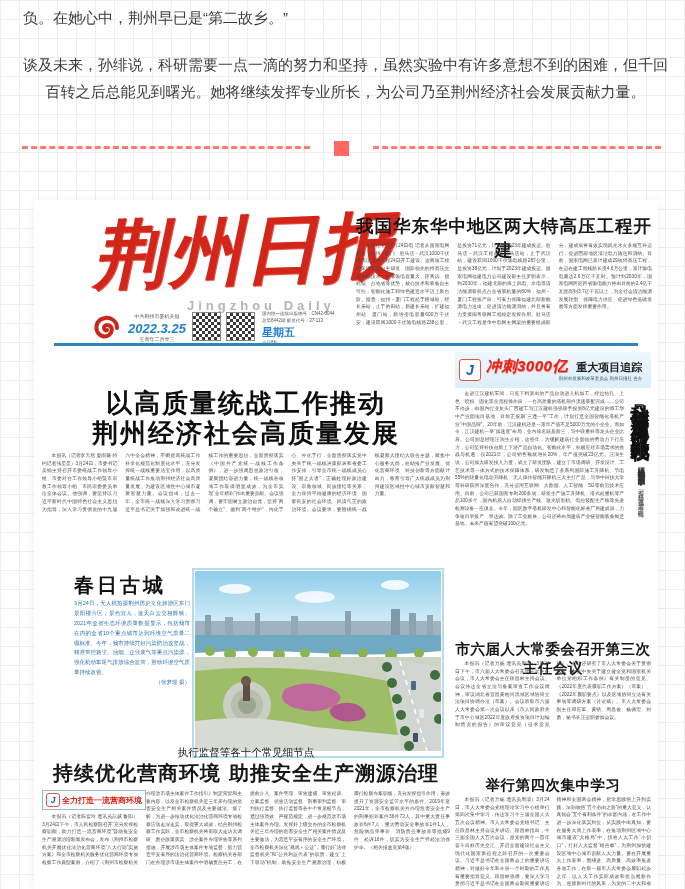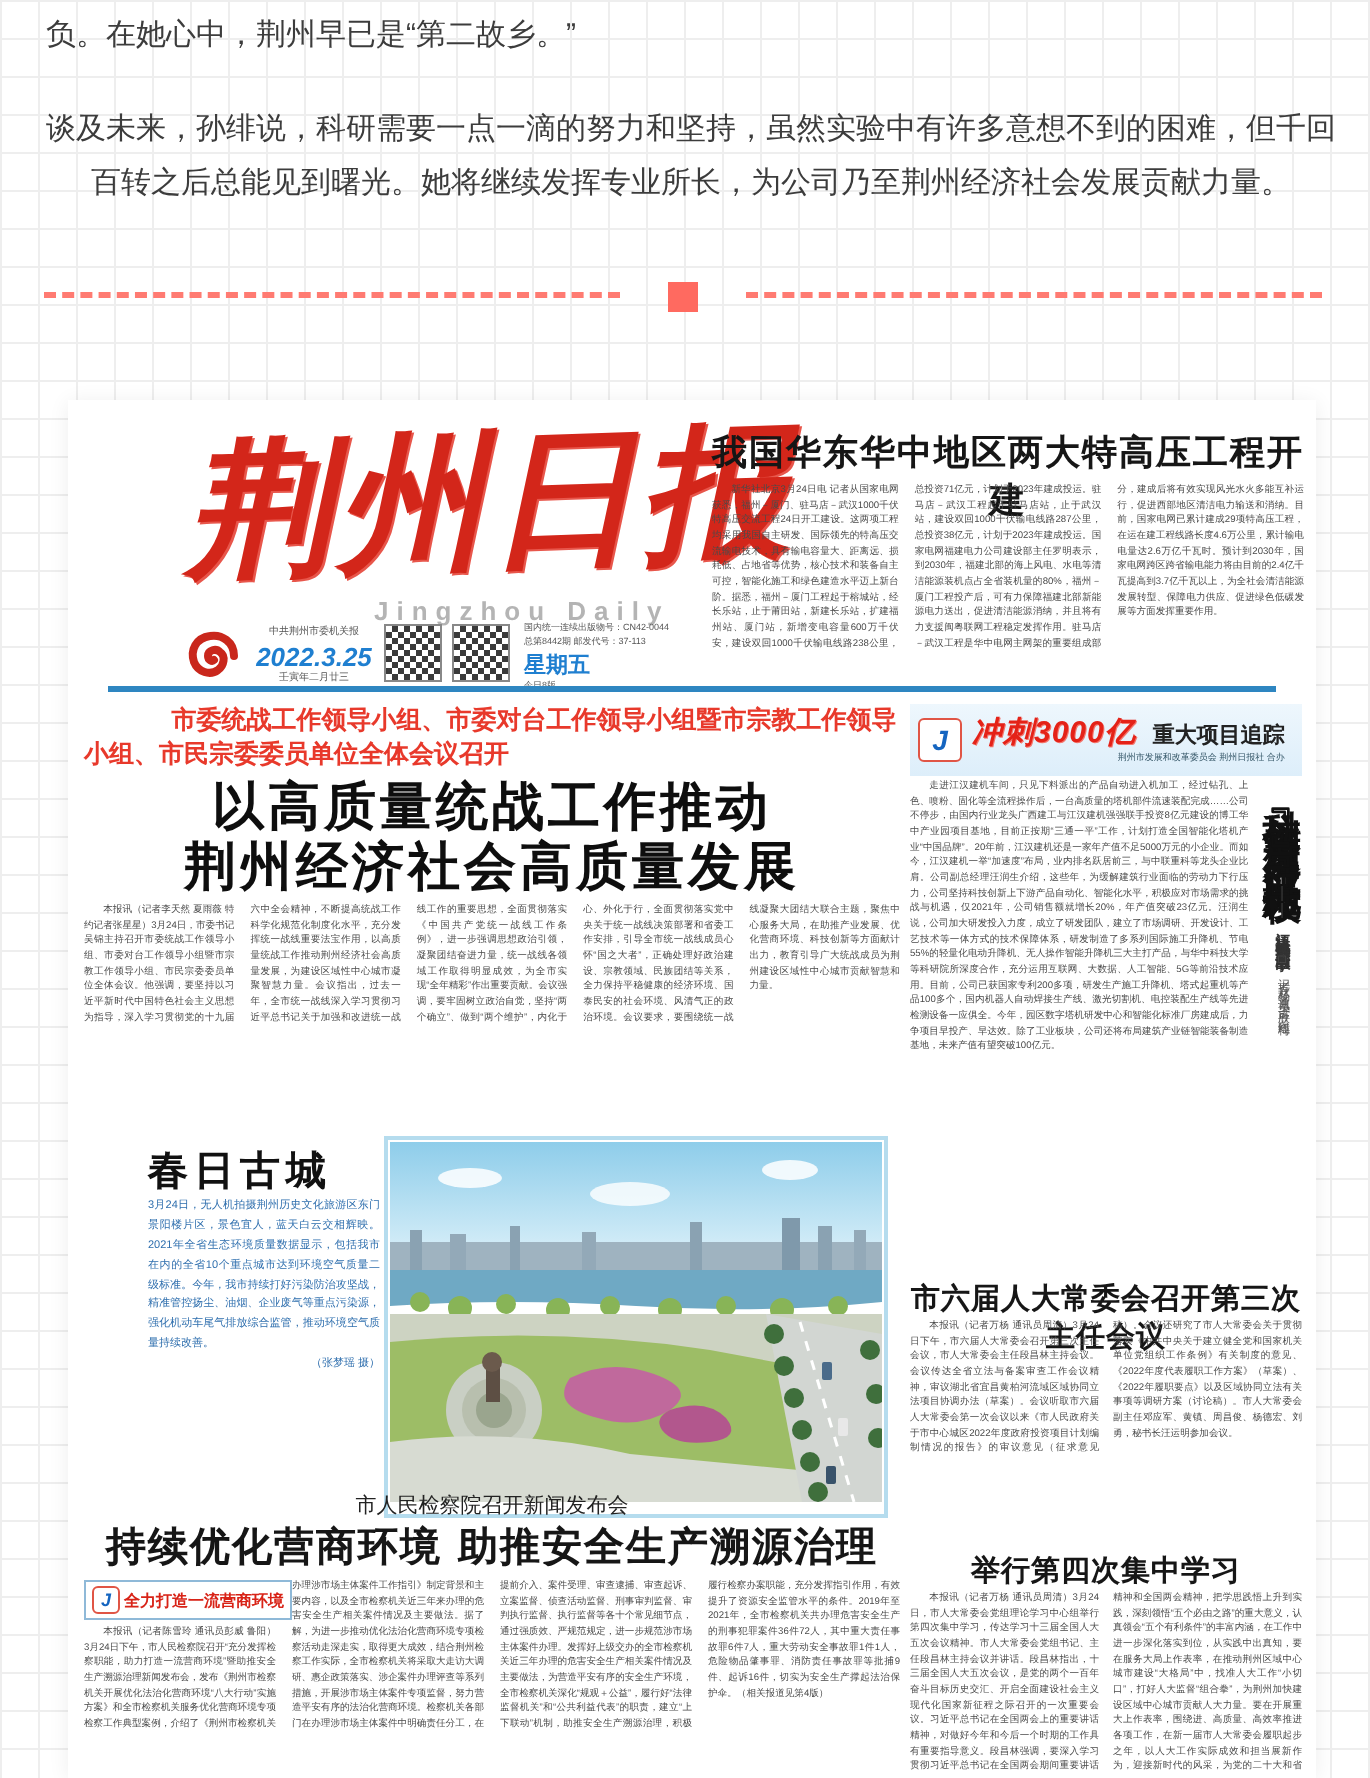--- a/index.html
+++ b/index.html
@@ -98,21 +98,20 @@
     <div class="tiny45">今日8版</div>
   </div>
 
   <div class="abs serif-head" style="left:322px;top:14px;width:296px;font-size:17.5px;letter-spacing:1px;text-align:center;">我国华东华中地区两大特高压工程开建</div>
   <div class="abs news-body col3" style="left:322px;top:42px;width:296px;height:98px;">
     <p>新华社北京3月24日电 记者从国家电网获悉，福州－厦门、驻马店－武汉1000千伏特高压交流工程24日开工建设。这两项工程均采用我国自主研发、国际领先的特高压交流输电技术，具有输电容量大、距离远、损耗低、占地省等优势，核心技术和装备自主可控，智能化施工和绿色建造水平迈上新台阶。据悉，福州－厦门工程起于榕城站，经长乐站，止于莆田站，新建长乐站，扩建福州站、厦门站，新增变电容量600万千伏安，建设双回1000千伏输电线路238公里，总投资71亿元，计划于2023年建成投运。驻马店－武汉工程起于驻马店站，止于武汉站，建设双回1000千伏输电线路287公里，总投资38亿元，计划于2023年建成投运。国家电网福建电力公司建设部主任罗明表示，到2030年，福建北部的海上风电、水电等清洁能源装机点占全省装机量的80%，福州－厦门工程投产后，可有力保障福建北部新能源电力送出，促进清洁能源消纳，并且将有力支援闽粤联网工程稳定发挥作用。驻马店－武汉工程是华中电网主网架的重要组成部分，建成后将有效实现风光水火多能互补运行，促进西部地区清洁电力输送和消纳。目前，国家电网已累计建成29项特高压工程，在运在建工程线路长度4.6万公里，累计输电电量达2.6万亿千瓦时。预计到2030年，国家电网跨区跨省输电能力将由目前的2.4亿千瓦提高到3.7亿千瓦以上，为全社会清洁能源发展转型、保障电力供应、促进绿色低碳发展等方面发挥重要作用。</p>
   </div>
 
   <div class="abs blue-rule" style="left:20px;top:143px;width:584px;"></div>
 
-  <div class="abs kicker-red" style="left:8px;top:152px;width:408px;">市委统战工作领导小组、市委对台工作领导小组暨市宗教工作领导小组、市民宗委委员单位全体会议召开</div>
   <div class="abs big-head" style="left:6px;top:188px;width:412px;">以高质量统战工作推动</div>
   <div class="abs big-head" style="left:6px;top:218px;width:412px;">荆州经济社会高质量发展</div>
   <div class="abs news-body col5" style="left:8px;top:252px;width:408px;height:108px;">
     <p>本报讯（记者李天然 夏雨薇 特约记者张星星）3月24日，市委书记吴锦主持召开市委统战工作领导小组、市委对台工作领导小组暨市宗教工作领导小组、市民宗委委员单位全体会议。他强调，要坚持以习近平新时代中国特色社会主义思想为指导，深入学习贯彻党的十九届六中全会精神，不断提高统战工作科学化规范化制度化水平，充分发挥统一战线重要法宝作用，以高质量统战工作推动荆州经济社会高质量发展，为建设区域性中心城市凝聚智慧力量。会议指出，过去一年，全市统一战线深入学习贯彻习近平总书记关于加强和改进统一战线工作的重要思想，全面贯彻落实《中国共产党统一战线工作条例》，进一步强调思想政治引领，凝聚团结奋进力量，统一战线各领域工作取得明显成效，为全市实现“全年精彩”作出重要贡献。会议强调，要牢固树立政治自觉，坚持“两个确立”、做到“两个维护”，内化于心、外化于行，全面贯彻落实党中央关于统一战线决策部署和省委工作安排，引导全市统一战线成员心怀“国之大者”，正确处理好政治建设、宗教领域、民族团结等关系，全力保持平稳健康的经济环境、国泰民安的社会环境、风清气正的政治环境。会议要求，要围绕统一战线凝聚大团结大联合主题，聚焦中心服务大局，在助推产业发展、优化营商环境、科技创新等方面献计出力，教育引导广大统战成员为荆州建设区域性中心城市贡献智慧和力量。</p>
   </div>
 
   <div class="abs" style="left:40px;top:372px;width:116px;">
     <div style="font-size:20px;font-weight:900;color:#111;letter-spacing:3px;">春日古城</div>
     <div class="caption-blue">3月24日，无人机拍摄荆州历史文化旅游区东门景阳楼片区，景色宜人，蓝天白云交相辉映。2021年全省生态环境质量数据显示，包括我市在内的全省10个重点城市达到环境空气质量二级标准。今年，我市持续打好污染防治攻坚战，精准管控扬尘、油烟、企业废气等重点污染源，强化机动车尾气排放综合监管，推动环境空气质量持续改善。</div>
     <div class="caption-blue" style="text-align:right;">（张梦瑶 摄）</div>
@@ -212,21 +211,21 @@
   <div class="abs serif-head mid-head" style="left:421px;top:440px;width:196px;">市六届人大常委会召开第三次主任会议</div>
   <div class="abs news-body col2" style="left:421px;top:460px;width:196px;height:92px;">
     <p>本报讯（记者万杨 通讯员周清）3月24日下午，市六届人大常委会召开第三次主任会议，市人大常委会主任段昌林主持会议。会议传达全省立法与备案审查工作会议精神，审议湖北省宜昌黄柏河流域区域协同立法项目协调办法（草案）。会议听取市六届人大常委会第一次会议以来《市人民政府关于市中心城区2022年度政府投资项目计划编制情况的报告》的审议意见（征求意见稿）。会议还研究了市人大常委会关于贯彻落实《中共中央关于建立健全党和国家机关单位党组织工作条例》有关制度的意见、《2022年度代表履职工作方案》（草案）、《2022年履职要点》以及区域协同立法有关事项等调研方案（讨论稿）。市人大常委会副主任邓应军、黄镇、周昌俊、杨德宏、刘勇，秘书长汪运明参加会议。</p>
   </div>
 
   <div class="abs serif-head mid-head" style="left:421px;top:576px;width:196px;">举行第四次集中学习</div>
   <div class="abs news-body col2" style="left:421px;top:596px;width:196px;height:93px;">
     <p>本报讯（记者万杨 通讯员周清）3月24日，市人大常委会党组理论学习中心组举行第四次集中学习，传达学习十三届全国人大五次会议精神。市人大常委会党组书记、主任段昌林主持会议并讲话。段昌林指出，十三届全国人大五次会议，是党的两个一百年奋斗目标历史交汇、开启全面建设社会主义现代化国家新征程之际召开的一次重要会议。习近平总书记在全国两会上的重要讲话精神，对做好今年和今后一个时期的工作具有重要指导意义。段昌林强调，要深入学习贯彻习近平总书记在全国两会期间重要讲话精神和全国两会精神，把学思践悟上升到实践，深刻领悟“五个必由之路”的重大意义，认真领会“五个有利条件”的丰富内涵，在工作中进一步深化落实到位，从实践中出真知，要在服务大局上作表率，在推动荆州区域中心城市建设“大格局”中，找准人大工作“小切口”，打好人大监督“组合拳”，为荆州加快建设区域中心城市贡献人大力量。要在开展重大上作表率，围绕进、高质量、高效率推进各项工作，在新一届市人大常委会履职起步之年，以人大工作实际成效和担当展新作为，迎接新时代的风采，为党的二十大和省第十二次党代会胜利召开作出人大贡献。市人大常委会党组副书记、副主任邓应军、黄镇，党组成员、副主任周昌俊、杨德宏、刘勇，党组成员、秘书长汪运明出席会议。</p>
   </div>
 
-  <div class="abs" style="left:8px;top:546px;width:408px;text-align:center;font-size:10.5px;color:#222;">市人民检察院召开新闻发布会</div>
+  <div class="abs" style="left:8px;top:546px;width:408px;text-align:center;font-size:10.5px;color:#222;">执行监督等各十个常见细节点</div>
   <div class="abs serif-head" style="left:8px;top:560px;width:408px;font-size:20px;text-align:center;letter-spacing:1px;">持续优化营商环境  助推安全生产溯源治理</div>
   <div class="abs news-body col4" style="left:8px;top:590px;width:408px;height:99px;">
     <span class="box-label">
       <span class="jlogo" style="width:12px;height:12px;font-size:9px;">J</span>
       <span class="box-label-text">全力打造一流营商环境</span>
     </span>
     <p>本报讯（记者陈雪玲 通讯员彭威 鲁阳）3月24日下午，市人民检察院召开“充分发挥检察职能，助力打造一流营商环境”暨助推安全生产溯源治理新闻发布会，发布《荆州市检察机关开展优化法治化营商环境“八大行动”实施方案》和全市检察机关服务优化营商环境专项检察工作典型案例，介绍了《荆州市检察机关办理涉市场主体案件工作指引》制定背景和主要内容，以及全市检察机关近三年来办理的危害安全生产相关案件情况及主要做法。据了解，为进一步推动优化法治化营商环境专项检察活动走深走实，取得更大成效，结合荆州检察工作实际，全市检察机关将采取大走访大调研、惠企政策落实、涉企案件办理评查等系列措施，开展涉市场主体案件专项监督，努力营造平安有序的法治化营商环境。检察机关各部门在办理涉市场主体案件中明确责任分工，在提前介入、案件受理、审查逮捕、审查起诉、立案监督、侦查活动监督、刑事审判监督、审判执行监督、执行监督等各十个常见细节点，通过强质效、严规范规定，进一步规范涉市场主体案件办理。发挥好上级交办的全市检察机关近三年办理的危害安全生产相关案件情况及主要做法，为营造平安有序的安全生产环境，全市检察机关深化“规观＋公益”，履行好“法律监督机关”和“公共利益代表”的职责，建立“上下联动”机制，助推安全生产溯源治理，积极履行检察办案职能，充分发挥指引作用，有效提升了资源安全监管水平的条件。2019年至2021年，全市检察机关共办理危害安全生产的刑事犯罪案件36件72人，其中重大责任事故罪6件7人，重大劳动安全事故罪1件1人，危险物品肇事罪、消防责任事故罪等批捕9件、起诉16件，切实为安全生产撑起法治保护伞。（相关报道见第4版）</p>
   </div>
 
 </div>

